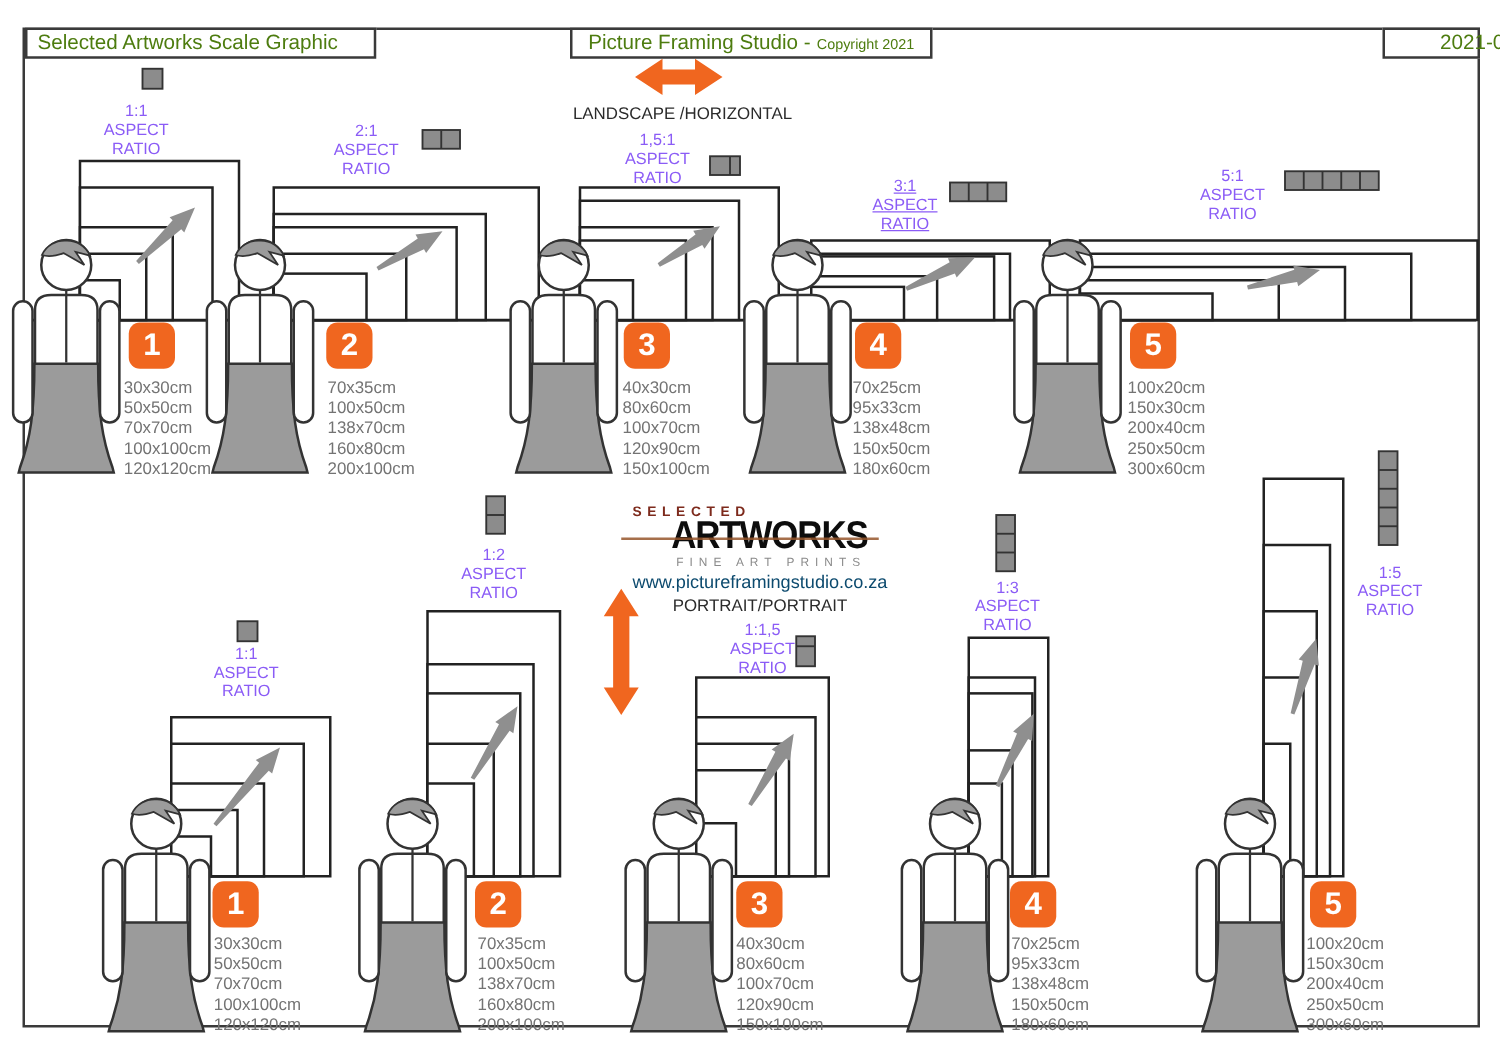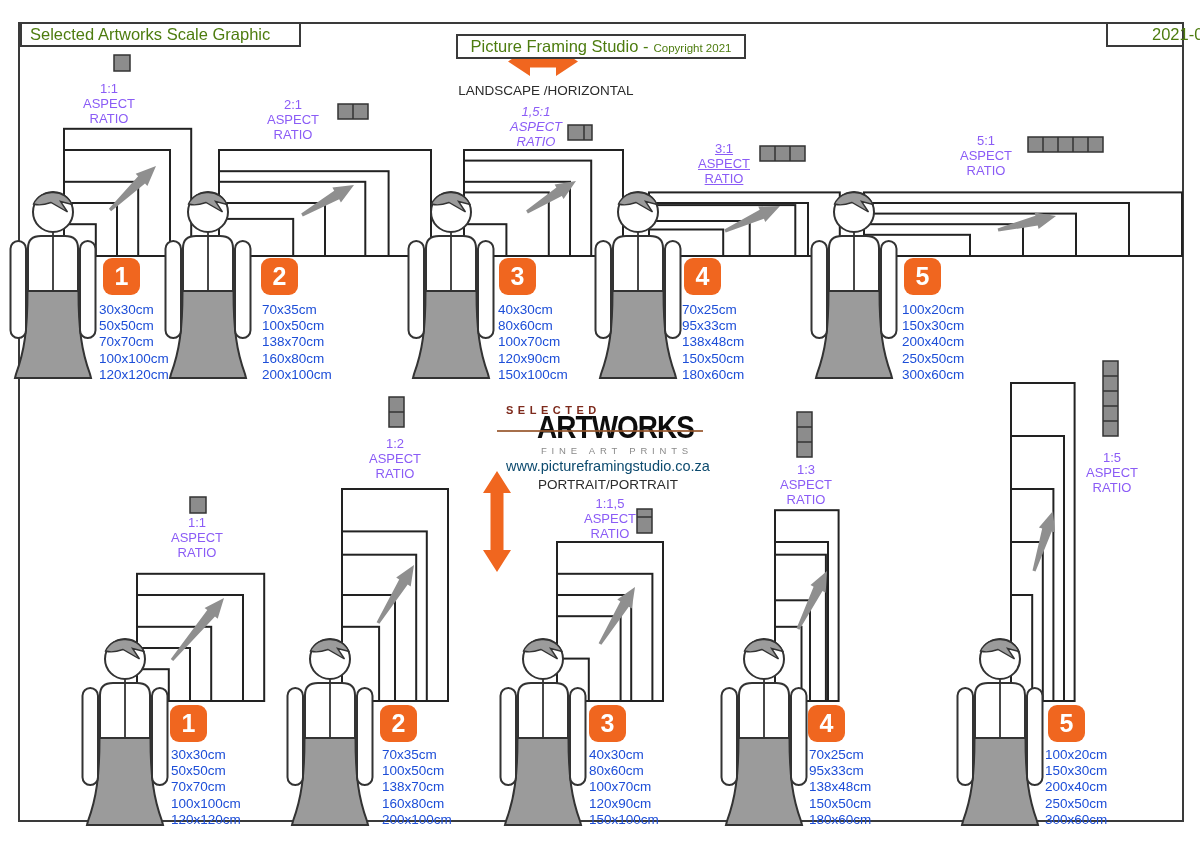--- a/index.html
+++ b/index.html
@@ -4,28 +4,28 @@
 <style>
   html,body{margin:0;padding:0;background:#fff;}
   #stage{position:relative;width:1200px;height:842px;background:#fff;overflow:hidden;
          font-family:"Liberation Sans","DejaVu Sans",sans-serif;}
   #content-border{position:absolute;left:18px;top:22px;width:1166px;height:800px;
          border:2px solid #3a3a3a;box-sizing:border-box;}
   #scene{position:absolute;left:0;top:0;}
   .hdr{position:absolute;background:#fff;border:2px solid #3a3a3a;box-sizing:border-box;
        display:flex;align-items:center;font-size:16.5px;color:#4d7c0f;white-space:nowrap;}
   #hdr-left{left:20px;top:22px;width:281px;height:25px;padding-left:8px;}
-  #hdr-center{left:456px;top:22px;width:290px;height:25px;justify-content:center;gap:5px;margin-top:12px;}
+  #hdr-center{left:456px;top:22px;width:290px;height:25px;justify-content:center;gap:5px;}
   #hdr-center .sub{font-size:11.5px;padding-top:3px;}
   #hdr-right{left:1106px;top:22px;width:78px;height:25px;justify-content:flex-start;padding-left:44px;}
   .aspect-label{position:absolute;width:120px;text-align:center;font-size:13px;
        line-height:15px;color:#8b5cf6;}
   .badge{position:absolute;width:37px;height:37px;border-radius:9px;color:#fff;
        font-size:25px;font-weight:bold;display:flex;align-items:center;justify-content:center;}
-  .size-list{position:absolute;font-size:13.5px;color:#1d4ed8;}
+  .size-list{position:absolute;font-size:13.5px;color:#737373;}
   .size-list div{line-height:16.2px;white-space:nowrap;}
   .center-text{position:absolute;text-align:center;color:#2b2b2b;}
   #landscape-label{left:446px;top:83px;width:200px;font-size:13.5px;}
   #website{left:498px;top:458px;width:220px;font-size:14.5px;color:#0c4a6e;}
   #portrait-label{left:508px;top:477px;width:200px;font-size:13.5px;}
   #logo-top{position:absolute;left:506px;top:404px;font-size:11px;font-weight:bold;
        letter-spacing:4.5px;}
   #logo-main{position:absolute;left:537px;top:412px;font-size:31px;font-weight:bold;
        color:#0d0d0d;letter-spacing:-1px;transform:scaleX(0.9);transform-origin:left top;
        line-height:31px;}
@@ -233,21 +233,21 @@
         <div>RATIO</div>
       </div>
       <div class="badge" style="left: 261px; top: 258px; background: rgb(240, 102, 31);">2</div>
       <div class="size-list" style="left: 262px; top: 302px;">
         <div>70x35cm</div>
         <div>100x50cm</div>
         <div>138x70cm</div>
         <div>160x80cm</div>
         <div>200x100cm</div>
       </div>
-      <div class="aspect-label" style="left: 476px; top: 104px; font-style: italic;">
+      <div class="aspect-label" style="left: 466px; top: 104px;">
         <div>1,5:1</div>
         <div>ASPECT</div>
         <div>RATIO</div>
       </div>
       <div class="badge" style="left: 499px; top: 258px; background: rgb(240, 102, 31);">3</div>
       <div class="size-list" style="left: 498px; top: 302px;">
         <div>40x30cm</div>
         <div>80x60cm</div>
         <div>100x70cm</div>
         <div>120x90cm</div>

